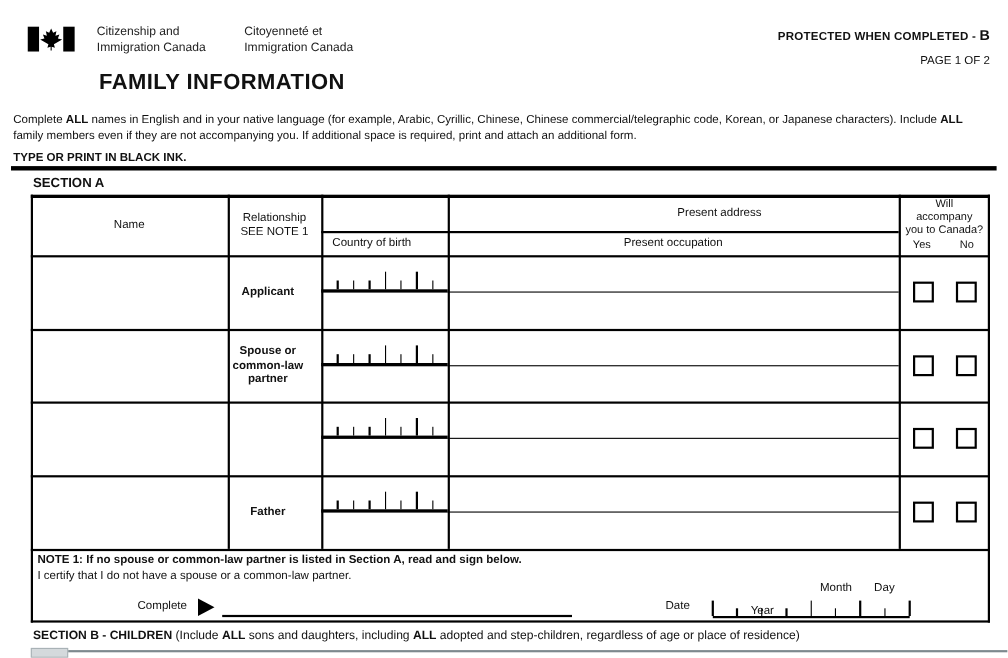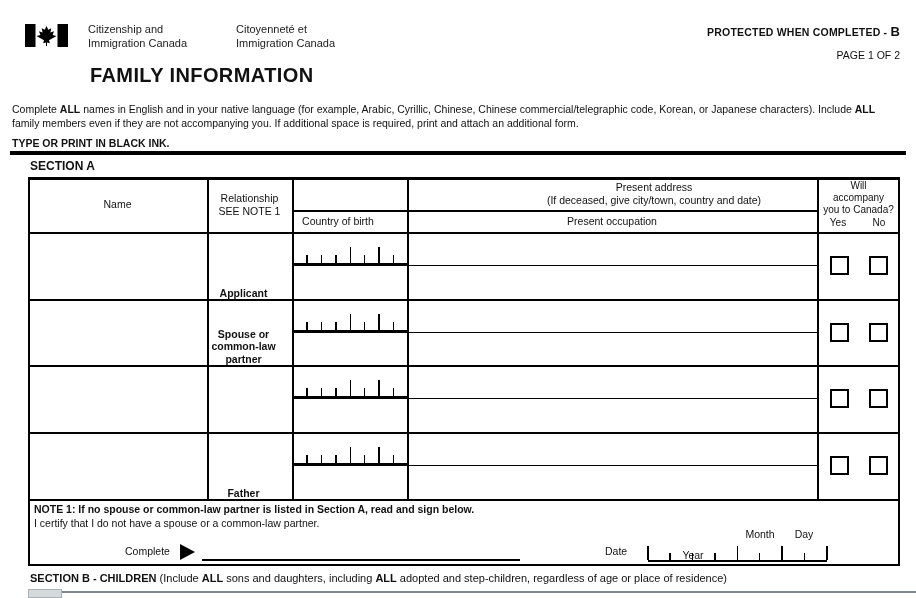--- a/index.html
+++ b/index.html
@@ -3,21 +3,21 @@
 <meta charset="utf-8">
 <style>
   * { margin:0; padding:0; box-sizing:border-box; }
   body { background:#fff; font-family:"Liberation Sans","DejaVu Sans",sans-serif; color:#111; }
   .page { position:relative; width:916px; height:598px; background:#fff; overflow:hidden; }
 
   
   .flag { position:absolute; left:25px; top:24px; width:43px; height:23px; }
   .org { position:absolute; top:23px; font-size:11px; line-height:13.5px; color:#222; }
   .org-en { left:88px; }
-  .org-fr { left:236px; }
+  .org-fr { left:222px; }
   .protected { position:absolute; top:24px; right:16px; font-size:10.5px; font-weight:bold; letter-spacing:.2px; }
   .protected .lvl { font-size:13px; }
   .pageno { position:absolute; top:49px; right:16px; font-size:10.5px; }
   .title { position:absolute; left:90px; top:64px; font-size:20px; font-weight:bold; letter-spacing:.4px; }
 
   .instructions { position:absolute; left:12px; top:103px; width:893px; font-size:10.5px; line-height:13.5px; }
   .ink { position:absolute; left:12px; top:137px; font-size:10.5px; font-weight:bold; }
   .rule { position:absolute; left:10px; top:151px; width:896px; height:4px; background:#000; }
   .section-a-label { position:absolute; left:30px; top:159px; font-size:12px; font-weight:bold; }
 
@@ -32,21 +32,21 @@
   .yesno span { width:20px; text-align:center; }
 
   .trow { position:absolute; left:0; width:872px; }
   .r0 { top:55px;  height:67px; }
   .r1 { top:122px; height:66px; }
   .r2 { top:188px; height:67px; }
   .r3 { top:255px; height:67px; }
 
   .cell { position:absolute; }
   .c-name { left:2px; top:2px; width:175px; height:62px; }
-  .c-rel  { left:179px; top:0; width:73px; height:100%; display:flex; align-items:flex-end; justify-content:center;border-radius:19px; }
+  .c-rel  { left:179px; top:0; width:73px; height:100%; display:flex; align-items:center; justify-content:center;border-radius:19px; }
   .rel-text { display:block; width:68px; text-align:center; font-size:10.5px; font-weight:bold; line-height:12.5px; }
   .c-dob-top { left:266px; top:2px;  width:111px; height:28px; }
   .c-country { left:266px; top:36px; width:111px; height:29px; }
   .c-addr    { left:381px; top:2px;  width:406px; height:28px; }
   .c-occ     { left:381px; top:36px; width:406px; height:29px; }
   .c-will { left:789px; top:0; width:83px; height:100%; display:flex; align-items:center; justify-content:center; gap:20px; }
   .checkbox { width:19px; height:19px; border:2px solid #000; background:#fff; }
 
   .dob-baseline { position:absolute; left:264px; top:31px; width:115px; height:3px; background:#000; }
   .addr-divider { position:absolute; left:379px; top:32.5px; width:410px; height:1.5px; background:#000; }
@@ -126,21 +126,20 @@
     </div>
     <div class="hc" style="left:179px;top:0;width:85px;height:55px">
       <div>Relationship</div>
       <div>SEE NOTE 1</div>
     </div>
     <div class="hc" style="left:264px;top:33px;width:92px;height:22px">
       <div>Country of birth</div>
     </div>
     <div class="hc" style="left:379px;top:0;width:494px;height:33px">
       <div>Present address</div>
-      <div>(If deceased, give city/town, country and date)</div>
     </div>
     <div class="hc" style="left:379px;top:33px;width:410px;height:22px">
       <div>Present occupation</div>
     </div>
     <div class="hc hc-will" style="left:789px;top:0;width:83px;height:55px">
       <div>Will</div>
       <div>accompany</div>
       <div>you to Canada?</div>
       <div class="yesno">
         <span>Yes</span>

